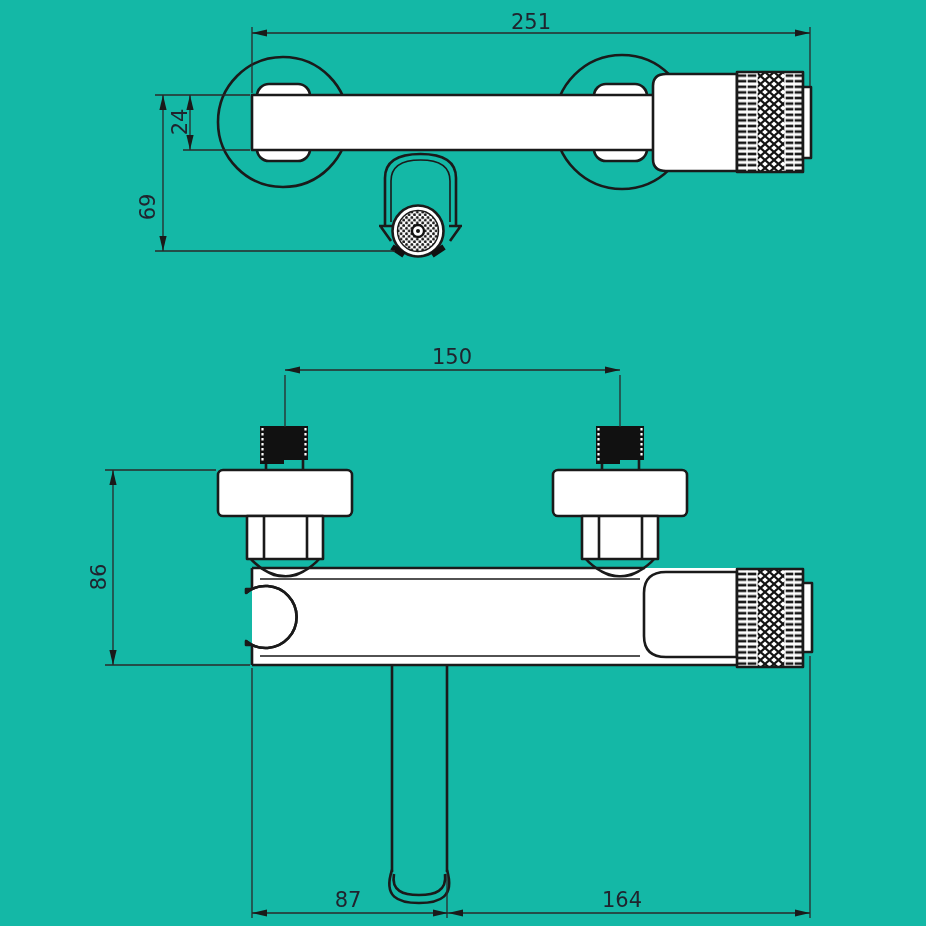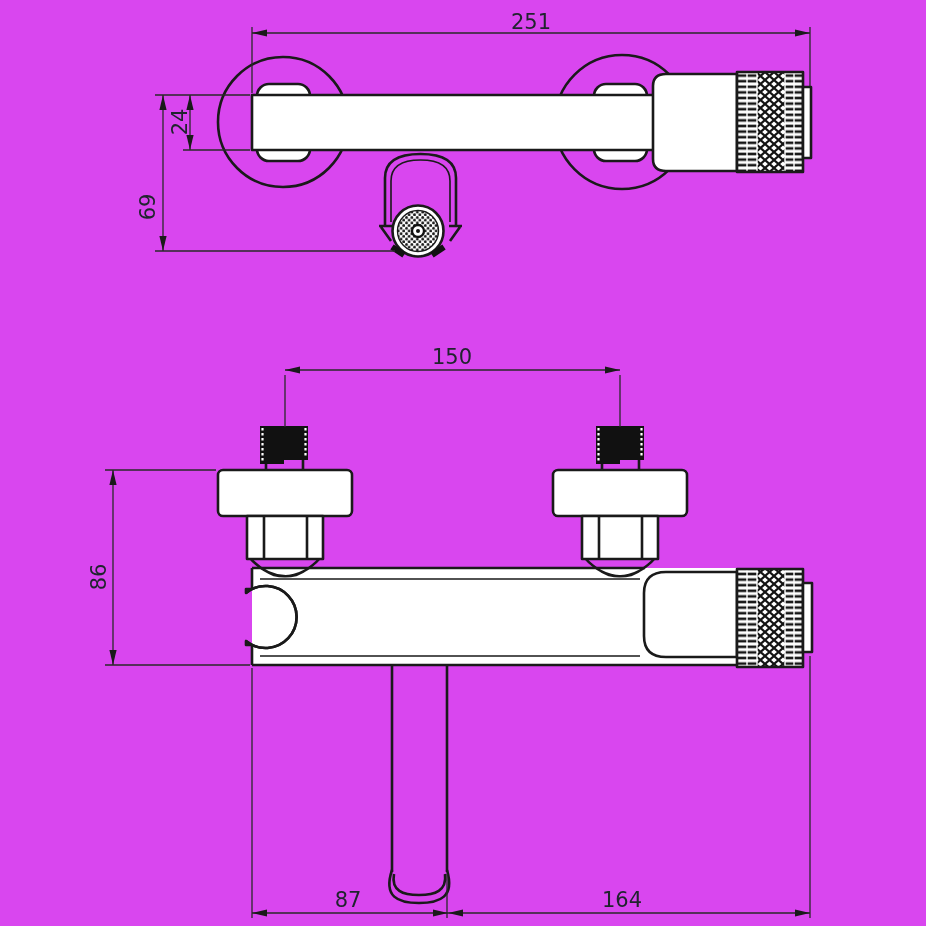--- a/index.html
+++ b/index.html
@@ -1,16 +1,16 @@
 <!DOCTYPE html>
 <html><head>
 <meta charset="utf-8">
 <style>
   html,body{margin:0;padding:0;background:#ffffff;}
-  .canvas{width:926px;height:926px;position:relative;background:#d946ef;overflow:hidden;}
+  .canvas{width:926px;height:926px;position:relative;background:#14b8a6;overflow:hidden;}
   svg{display:block;}
   .obj{stroke:#1a1a1a;fill:none;stroke-width:2.6;stroke-linecap:butt;stroke-linejoin:round;}
   .objfill{stroke:#1a1a1a;fill:#ffffff;stroke-width:2.6;stroke-linejoin:round;}
   .thin{stroke:#1a1a1a;fill:none;stroke-width:1.6;}
   .dimline{stroke:#2a2a2a;fill:none;stroke-width:1.3;}
   .arrow{fill:#1a1a1a;stroke:none;}
   .dimtext{font-family:"DejaVu Sans","Liberation Sans",sans-serif;font-size:21px;fill:#20242e;}
   .black{fill:#111111;stroke:none;}
 </style>
 </head>

